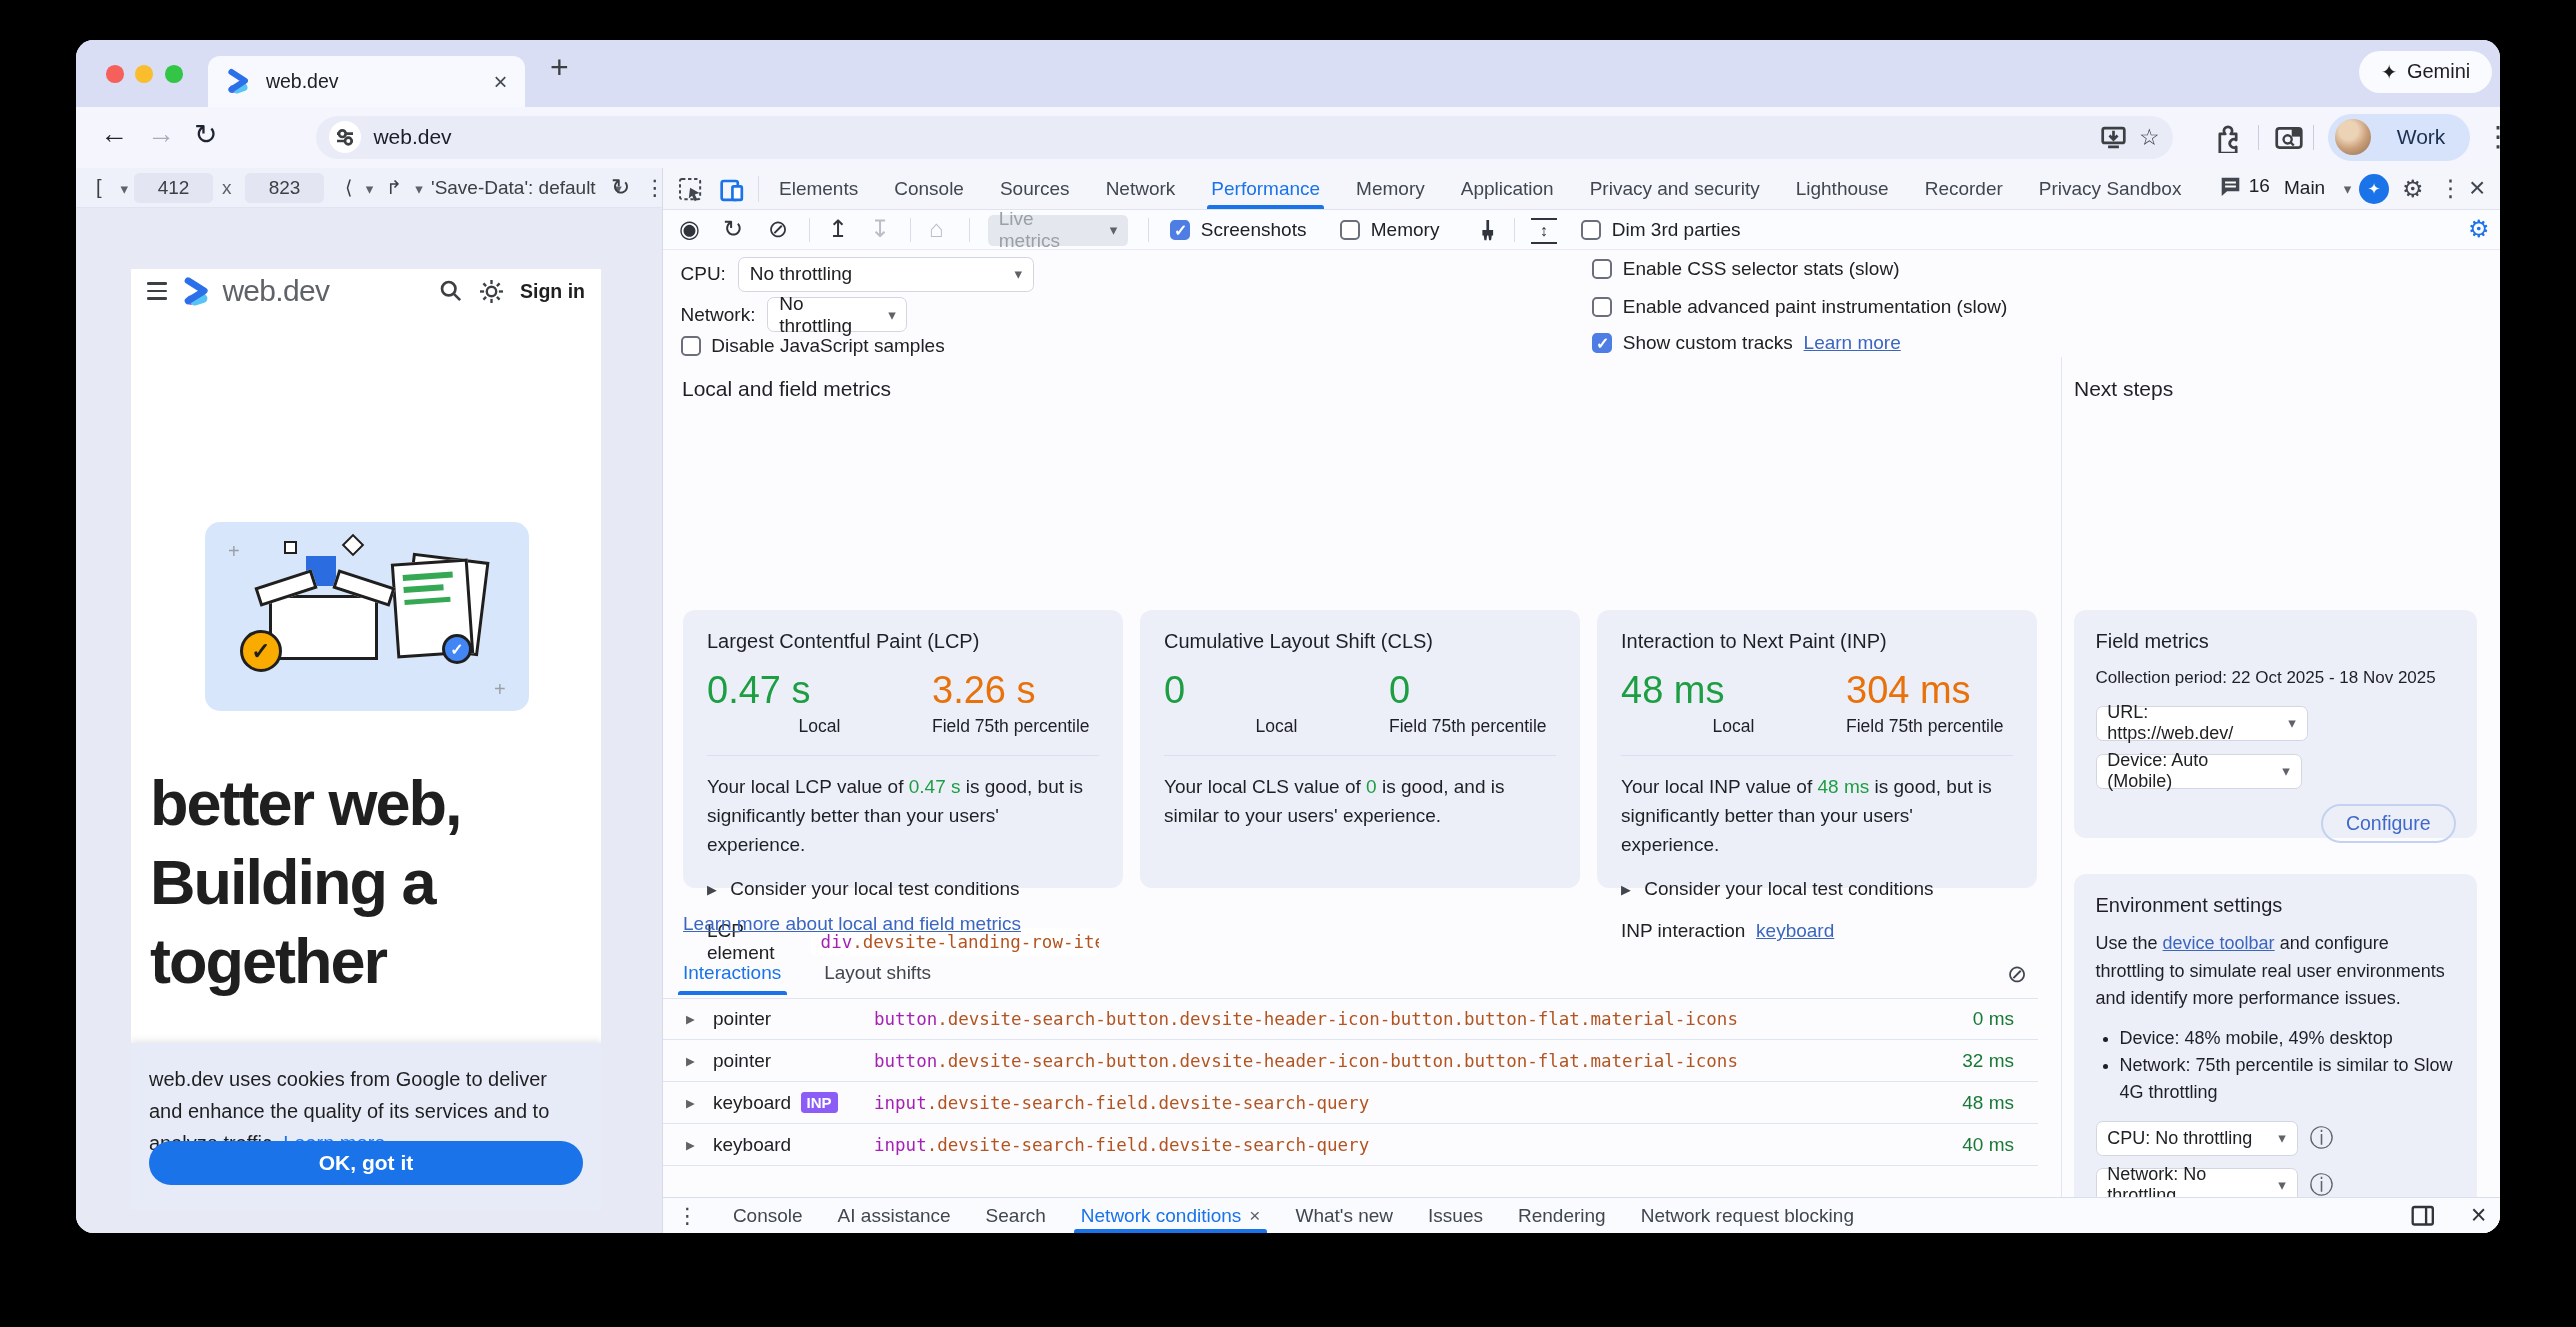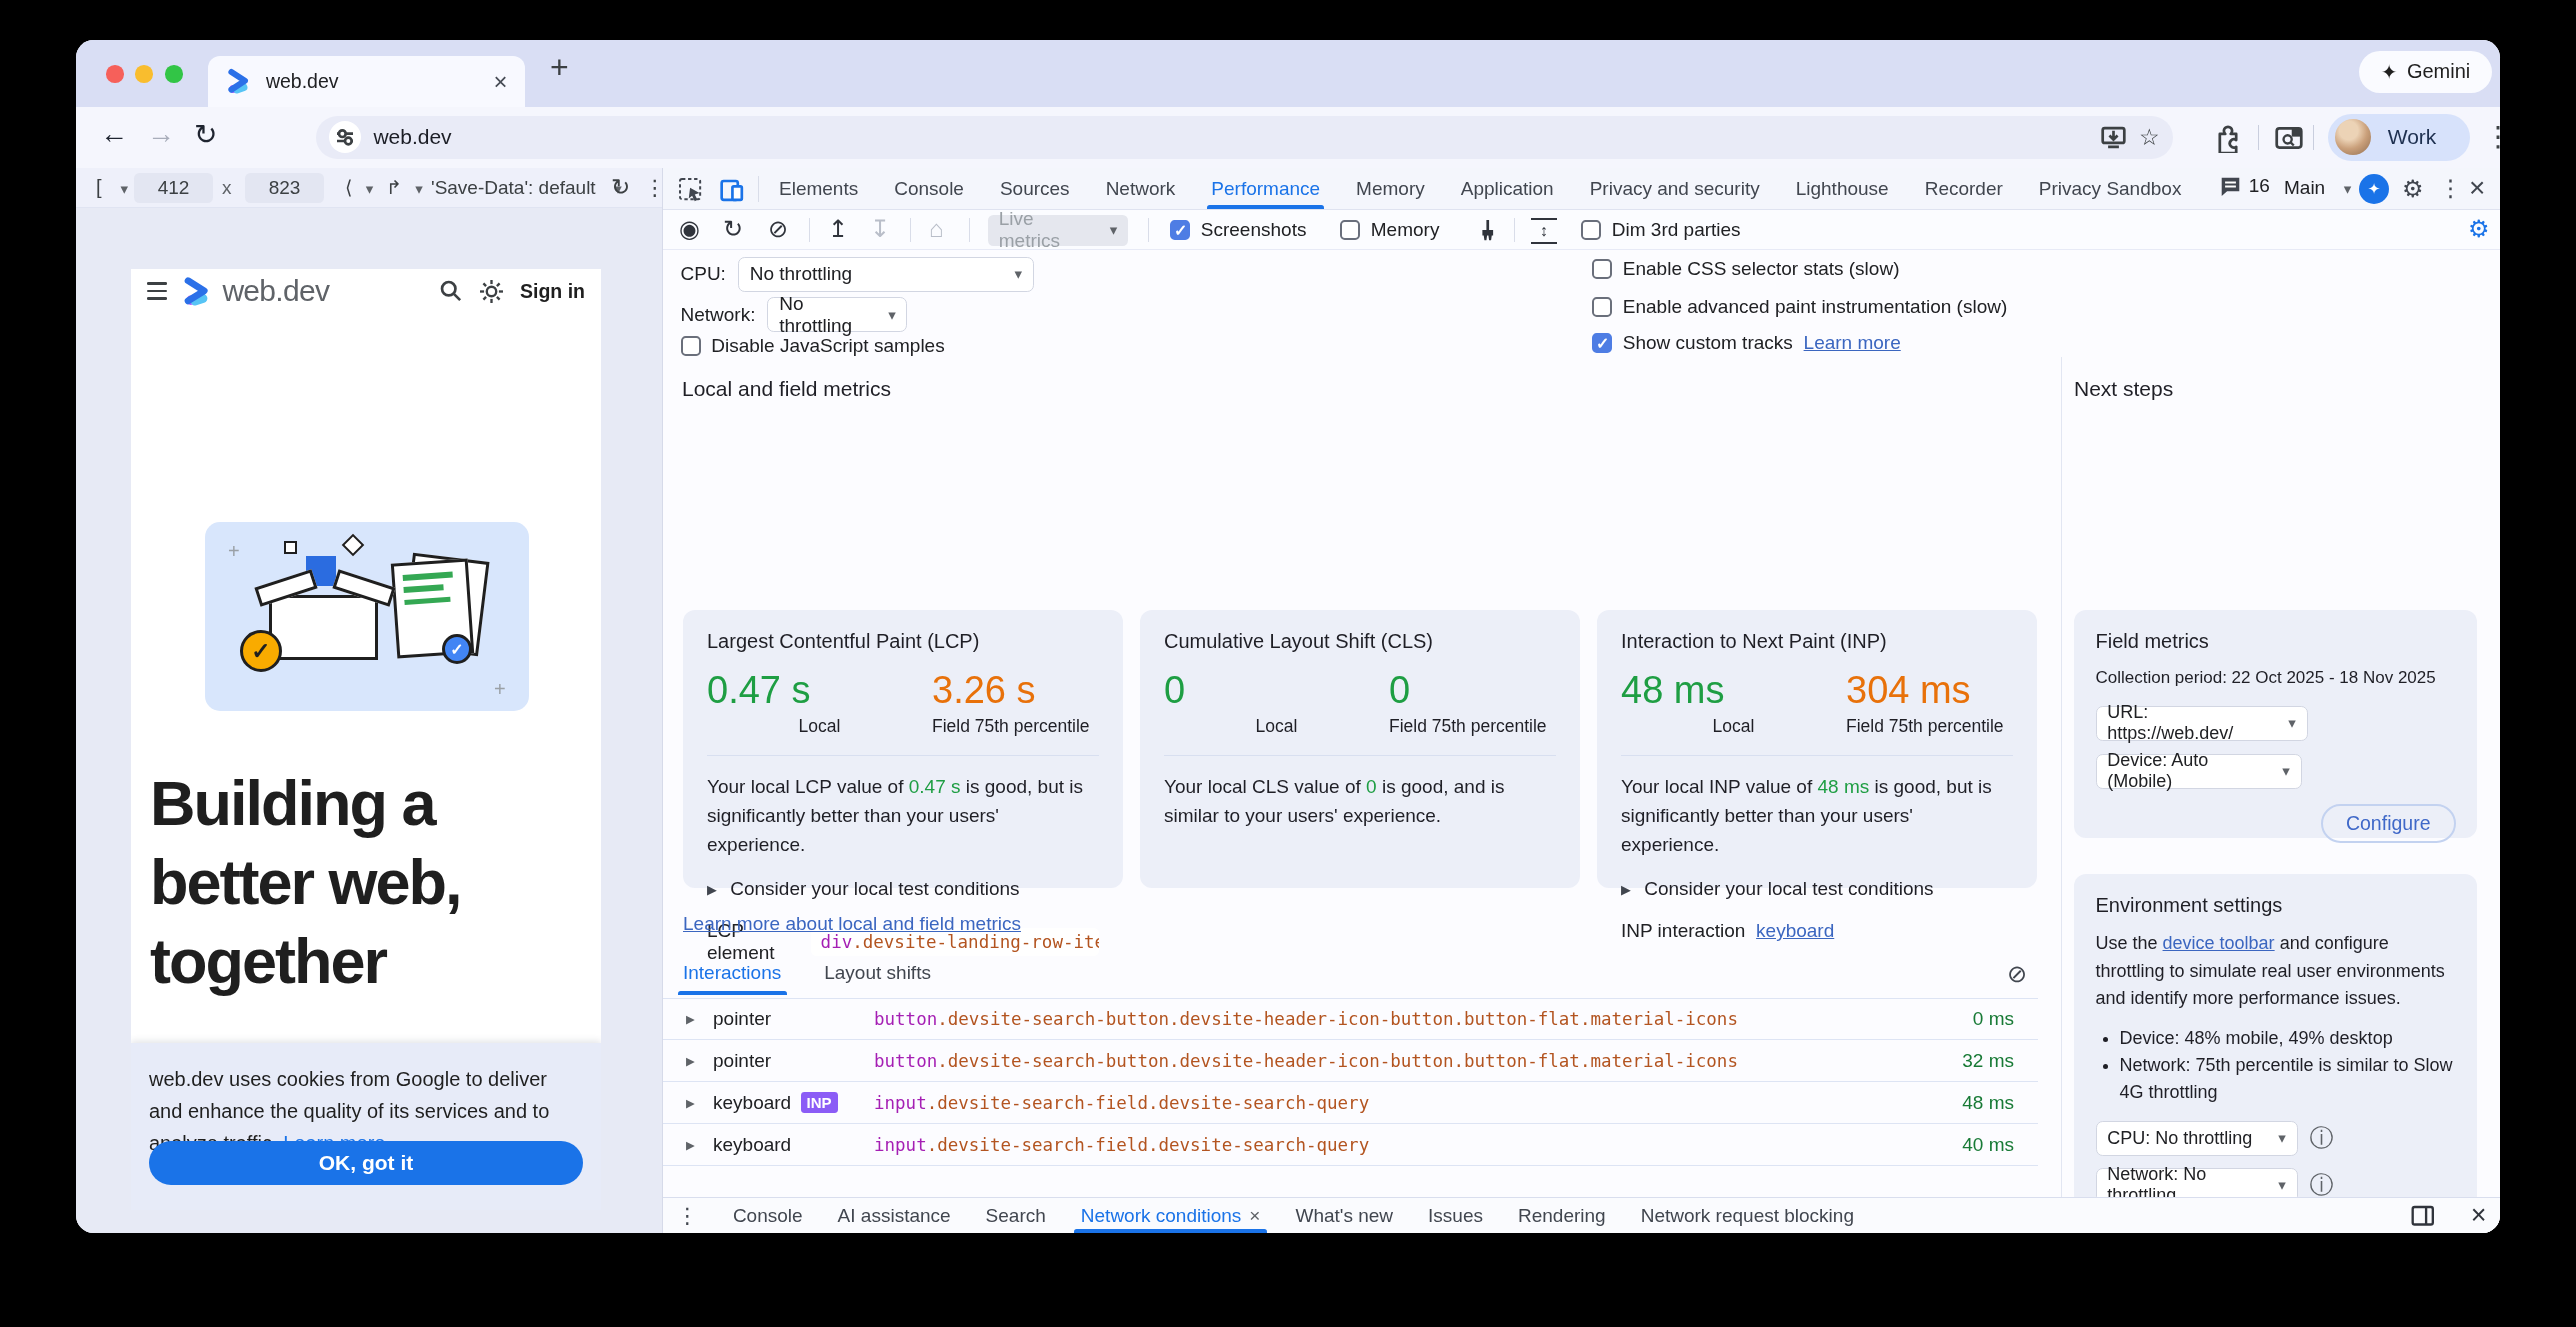--- a/index.html
+++ b/index.html
@@ -24,21 +24,21 @@
   
   .navbar{left:0;top:67px;width:100%;height:60px;background:#f5f6fd;}
   .navico{font-size:28px;color:#1f2430;top:10.8px;}
   .urlpill{left:240px;top:8.7px;width:1857px;height:43px;border-radius:21.5px;background:#e9ebf7;
            display:flex;align-items:center;padding:0 13.4px;box-sizing:border-box;gap:12px;}
   .tunecirc{width:32px;height:32px;border-radius:50%;background:#fff;display:flex;align-items:center;justify-content:center;}
   .urltext{font-size:21px;color:#1c1e26;flex:1;}
   .pillico{font-size:23px;color:#3c4043;}
   .vdiv{width:1.3px;background:#c9cede;}
   .profile{left:2252px;top:6.7px;width:142px;height:47px;border-radius:23.5px;background:#d7e2fb;
-           display:flex;align-items:center;padding:0 6.7px;box-sizing:border-box;gap:17px;text-align:right;}
+           display:flex;align-items:center;padding:0 6.7px;box-sizing:border-box;gap:26px;text-align:right;}
   .avatar{width:36px;height:36px;border-radius:50%;
           background:radial-gradient(circle at 38% 32%,#ecd3b6 0 28%,#caa07b 55%,#8d6a4c 100%);}
   .profname{font-size:21px;color:#1e3050;}
 
   
   .leftpane{left:0;top:128px;width:586px;bottom:0;background:#e7eaf5;border-right:1.3px solid #d6dae9;}
   .devbar{left:0;top:0;width:100%;height:40px;background:#eef0fa;border-bottom:1.3px solid #e0e4f2;box-sizing:border-box;}
   .devbar .t{font-size:19px;color:#3c4043;}
   .dimbox{height:30px;top:5.4px;background:#e3e6f2;border-radius:5.4px;display:flex;align-items:center;justify-content:center;
           font-size:19px;color:#3c4043;width:79px;}
@@ -273,22 +273,22 @@
           <div style="width:46px;height:5.4px;background:#34a853"></div>
         </div>
         <div class="shape" style="left:64px;top:73px;width:109px;height:65px;background:#fff;border:3.4px solid #1f1f1f"></div>
         <div class="shape" style="left:51px;top:56px;width:60px;height:20px;background:#fff;border:3.4px solid #1f1f1f;transform:rotate(-18deg)"></div>
         <div class="shape" style="left:129px;top:56px;width:60px;height:20px;background:#fff;border:3.4px solid #1f1f1f;transform:rotate(18deg)"></div>
         <div class="shape" style="left:35px;top:108px;width:42px;height:42px;border-radius:50%;background:#f9ab00;border:3.4px solid #1f1f1f;display:flex;align-items:center;justify-content:center;font-size:23px;font-weight:bold;color:#1f1f1f">✓</div>
         <div class="shape" style="left:237px;top:112px;width:30px;height:30px;border-radius:50%;background:#4285f4;border:3.4px solid #1f1f1f;display:flex;align-items:center;justify-content:center;font-size:16px;font-weight:bold;color:#fff">✓</div>
       </div>
 
       <div class="abs bigh">
+        <div>better web,</div>
         <div>Building a</div>
-        <div>better web,</div>
         <div>together</div>
       </div>
 
       <div class="abs cookie">
         <div class="abs txt">
           <span>web.dev uses cookies from Google to deliver and</span>
           <span>enhance the quality of its services and to analyze</span>
           <span>traffic.</span>
           <span class="cookielink">Learn more</span>
         </div>

